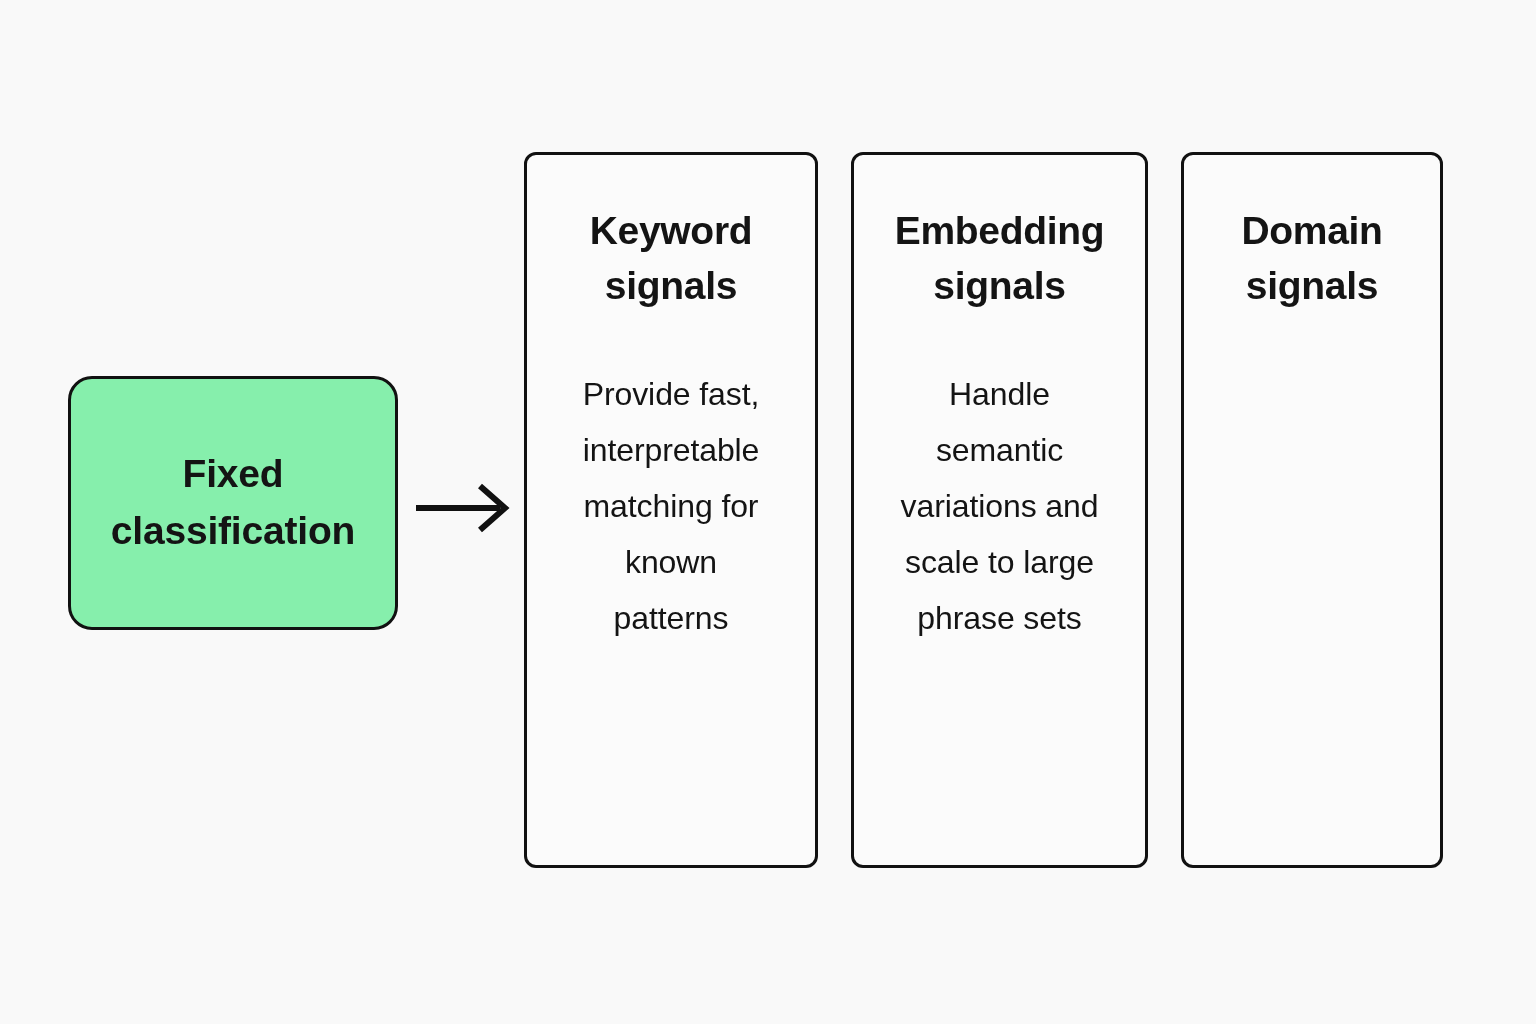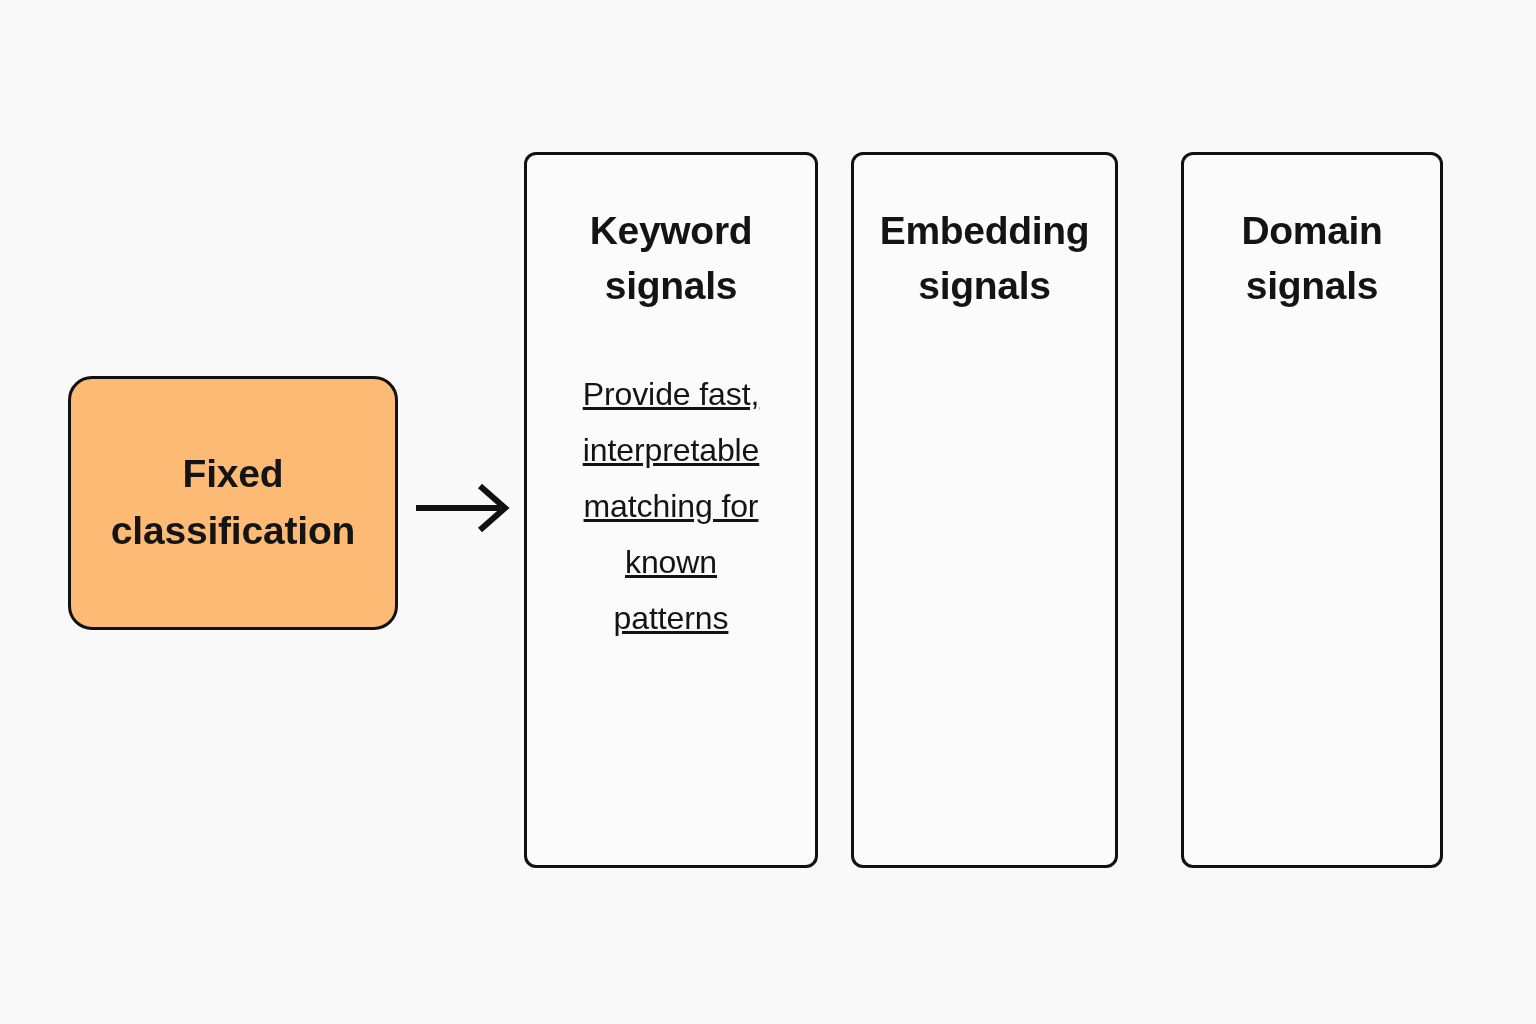--- a/index.html
+++ b/index.html
@@ -24,21 +24,21 @@
   
   .source-node {
     position: absolute;
     left: 68px;
     top: 376px;
     width: 330px;
     height: 254px;
     box-sizing: border-box;
     border: 3.5px solid #111111;
     border-radius: 24px;
-    background: #fdba74;
+    background: #86efac;
     display: flex;
     align-items: center;
     justify-content: center;
     text-align: center;
   }
   .source-node-label {
     font-size: 39px;
     font-weight: bold;
     line-height: 1.45;
     letter-spacing: -0.2px;
@@ -63,21 +63,21 @@
     box-sizing: border-box;
     border: 3.5px solid #111111;
     border-radius: 12px;
     background: #fbfbfb;
     display: flex;
     flex-direction: column;
     align-items: center;
     overflow: hidden;
   }
   .card-1 { left: 524px;  width: 294px; }
-  .card-2 { left: 851px;  width: 267px; }
+  .card-2 { left: 851px;  width: 297px; }
   .card-3 { left: 1181px; width: 262px; }
 
   .card-title {
     font-size: 39px;
     font-weight: bold;
     line-height: 1.42;
     text-align: center;
     letter-spacing: -0.3px;
     margin-top: 48px;
     padding: 0 12px;
@@ -87,21 +87,20 @@
   .card-body {
     font-size: 32px;
     font-weight: normal;
     line-height: 1.75;
     text-align: center;
     letter-spacing: -0.1px;
     padding: 0 12px;
     width: 100%;
     box-sizing: border-box;
     white-space: pre-line;
-    text-decoration: underline;
   }
   .card-1 .card-body { margin-top: 52px; }
   .card-2 .card-body { margin-top: 52px; }
   .card-3 .card-body { margin-top: 52px; }
 </style>
 </head>
 <body>
 
 <div id="canvas">
 
@@ -123,20 +122,25 @@
     <div class="card-body">Provide fast,
 interpretable
 matching for
 known
 patterns</div>
   </div>
 
   <div class="card card-2">
     <div class="card-title">Embedding
 signals</div>
+    <div class="card-body">Handle
+semantic
+variations and
+scale to large
+phrase sets</div>
   </div>
 
   <div class="card card-3">
     <div class="card-title">Domain
 signals</div>
   </div>
 
 </div>
 
 </body></html>

